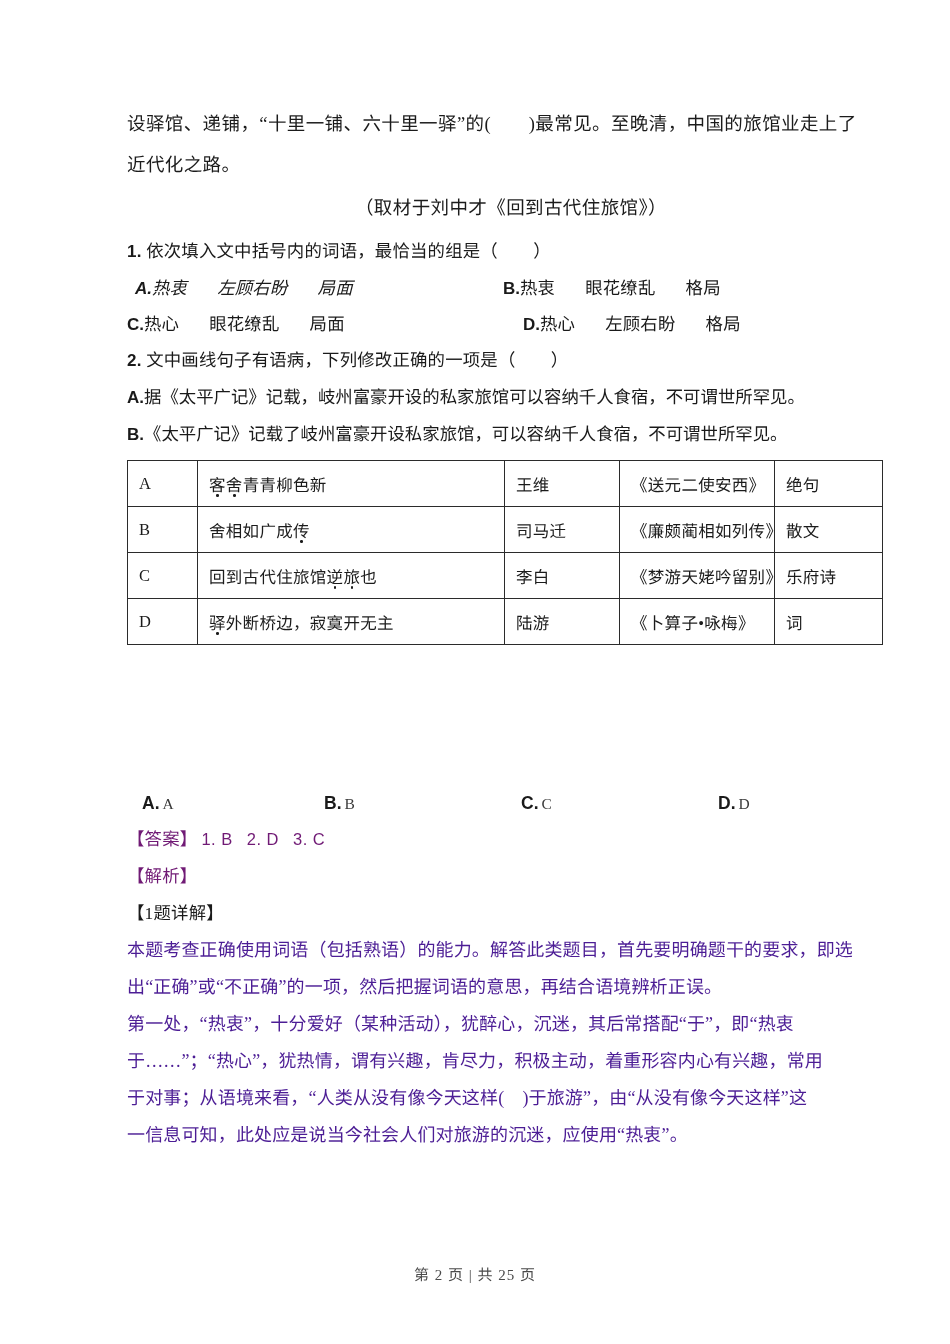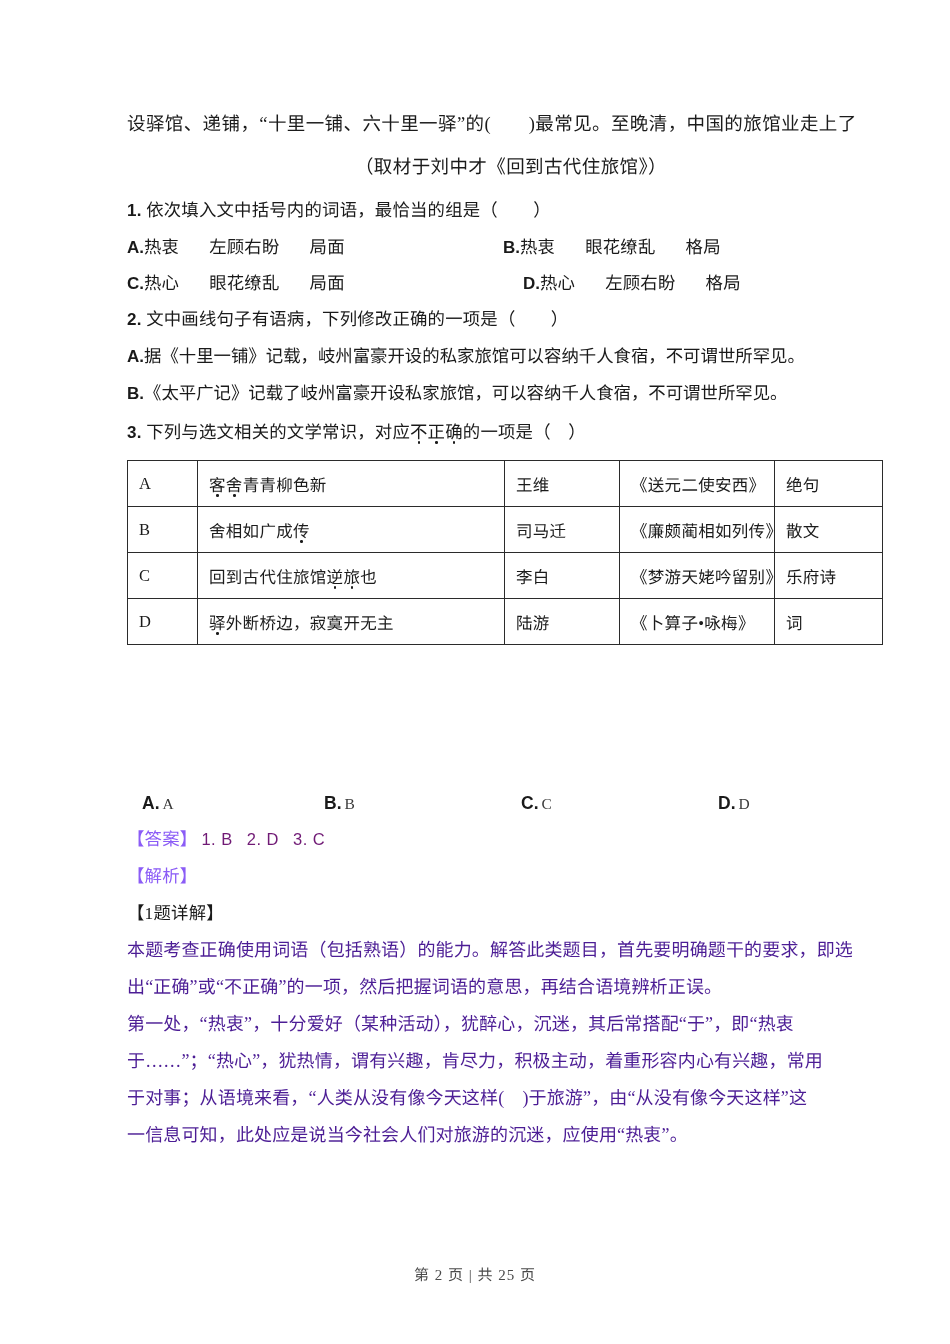--- a/index.html
+++ b/index.html
@@ -143,21 +143,21 @@
   }
   .abcd .v {
     font-family: "Liberation Serif", "DejaVu Serif", serif;
     font-size: 15.5px;
     color: #3a3a3a;
     margin-left: 3px;
   }
 
   
   .blue {
-    color: #8b5cf6;
+    color: #701a75;
   }
   .ansline {
     font-size: 17.4px;
     line-height: 37px;
     white-space: nowrap;
   }
   .ansline .tag {
     font-family: "Liberation Serif", "DejaVu Serif", serif;
     letter-spacing: 0.2px;
   }
@@ -197,29 +197,30 @@
     letter-spacing: 1px;
     color: #4a4a4a;
   }
 </style>
 </head>
 <body>
 
 <div class="page">
 
   <div class="kai nowrap">设驿馆、递铺，“十里一铺、六十里一驿”的(　　)最常见。至晚清，中国的旅馆业走上了</div>
+  <div class="kai nowrap">近代化之路。</div>
   <div class="kai source-line">（取材于刘中才《回到古代住旅馆》）</div>
 
   <div class="qstem">
     <span class="qnum">1.</span>
     <span>依次填入文中括号内的词语，最恰当的组是（　　）</span>
   </div>
 
   <div class="optrow">
-    <div class="opt" style="left:0;">
+    <div class="opt" style="left:8px;font-style:italic;">
       <span class="optlet">A.</span><span class="opttxt">热衷</span><span class="gap-s"></span><span class="opttxt">左顾右盼</span><span class="gap-s"></span><span class="opttxt">局面</span>
     </div>
     <div class="opt" style="left:376px;">
       <span class="optlet">B.</span><span class="opttxt">热衷</span><span class="gap-s"></span><span class="opttxt">眼花缭乱</span><span class="gap-s"></span><span class="opttxt">格局</span>
     </div>
   </div>
 
   <div class="optrow">
     <div class="opt" style="left:0;">
       <span class="optlet">C.</span><span class="opttxt">热心</span><span class="gap-s"></span><span class="opttxt">眼花缭乱</span><span class="gap-s"></span><span class="opttxt">局面</span>
@@ -228,30 +229,26 @@
       <span class="optlet">D.</span><span class="opttxt">热心</span><span class="gap-s"></span><span class="opttxt">左顾右盼</span><span class="gap-s"></span><span class="opttxt">格局</span>
     </div>
   </div>
 
   <div class="qstem">
     <span class="qnum">2.</span>
     <span>文中画线句子有语病，下列修改正确的一项是（　　）</span>
   </div>
 
   <div class="optline">
-    <span class="optlet">A.</span><span>据《十里一铺》记载，岐州富豪开设的私家旅馆可以容纳千人食宿，不可谓世所罕见。</span>
+    <span class="optlet">A.</span><span>据《太平广记》记载，岐州富豪开设的私家旅馆可以容纳千人食宿，不可谓世所罕见。</span>
   </div>
   <div class="optline">
     <span class="optlet">B.</span><span>《太平广记》记载了岐州富豪开设私家旅馆，可以容纳千人食宿，不可谓世所罕见。</span>
   </div>
 
-  <div class="qstem" style="line-height:40px;">
-    <span class="qnum">3.</span>
-    <span>下列与选文相关的文学常识，对应</span><span class="emph-group"><span class="emph">不</span><span class="emph">正</span><span class="emph">确</span></span><span>的一项是（　）</span>
-  </div>
 
   <table class="lit">
     <tbody>
       <tr>
         <td class="c-label">A</td>
         <td class="c-line"><span class="emph">客</span><span class="emph">舍</span><span>青青柳色新</span></td>
         <td class="c-auth">王维</td>
         <td class="c-work">《送元二使安西》</td>
         <td class="c-genre">绝句</td>
       </tr>

